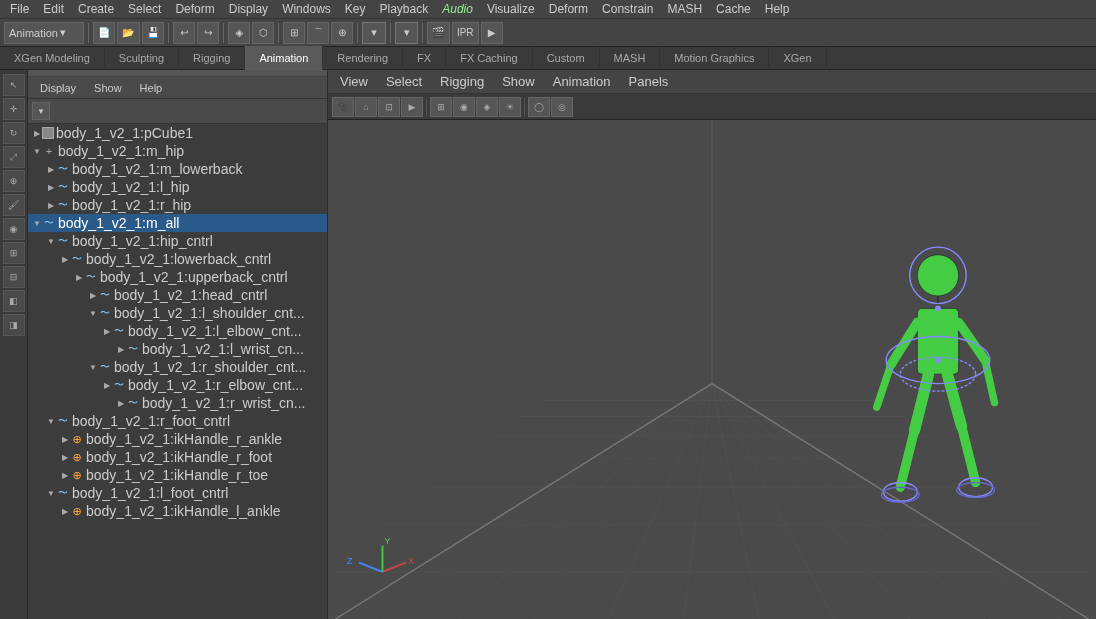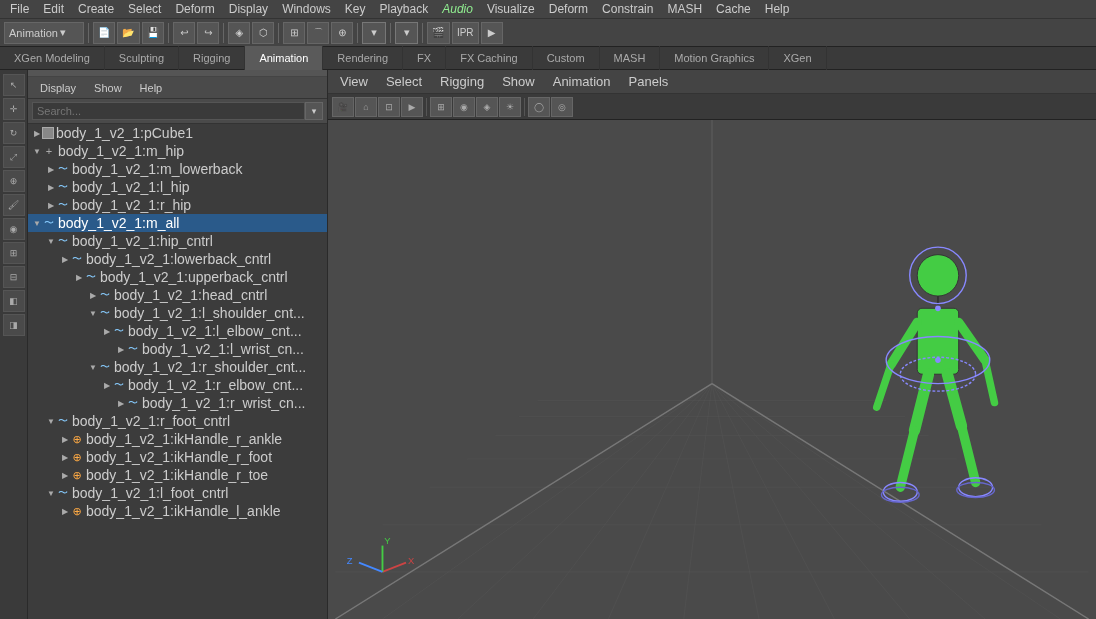--- a/index.html
+++ b/index.html
@@ -153,21 +153,20 @@
   <div class="outliner">
     <div class="outliner-title">
       <span></span>
     </div>
     <div class="outliner-menubar">
       <span class="outliner-menu">Display</span>
       <span class="outliner-menu">Show</span>
       <span class="outliner-menu">Help</span>
     </div>
     <div class="outliner-search">
-      <input type="text" placeholder="Search..." style="">
       <div class="outliner-search-btn">▾</div>
     </div>
     <div class="outliner-list" id="outliner-list">
 
     <div class="tree-item" style="padding-left: 4px;">
           <span class="tree-expand">▶</span>
           <span class="tree-icon icon-box" style="background:#888;border:1px solid #aaa;"></span>
           <span class="tree-label">body_1_v2_1:pCube1</span>
         </div>
         <div class="tree-item" style="padding-left: 4px;">

